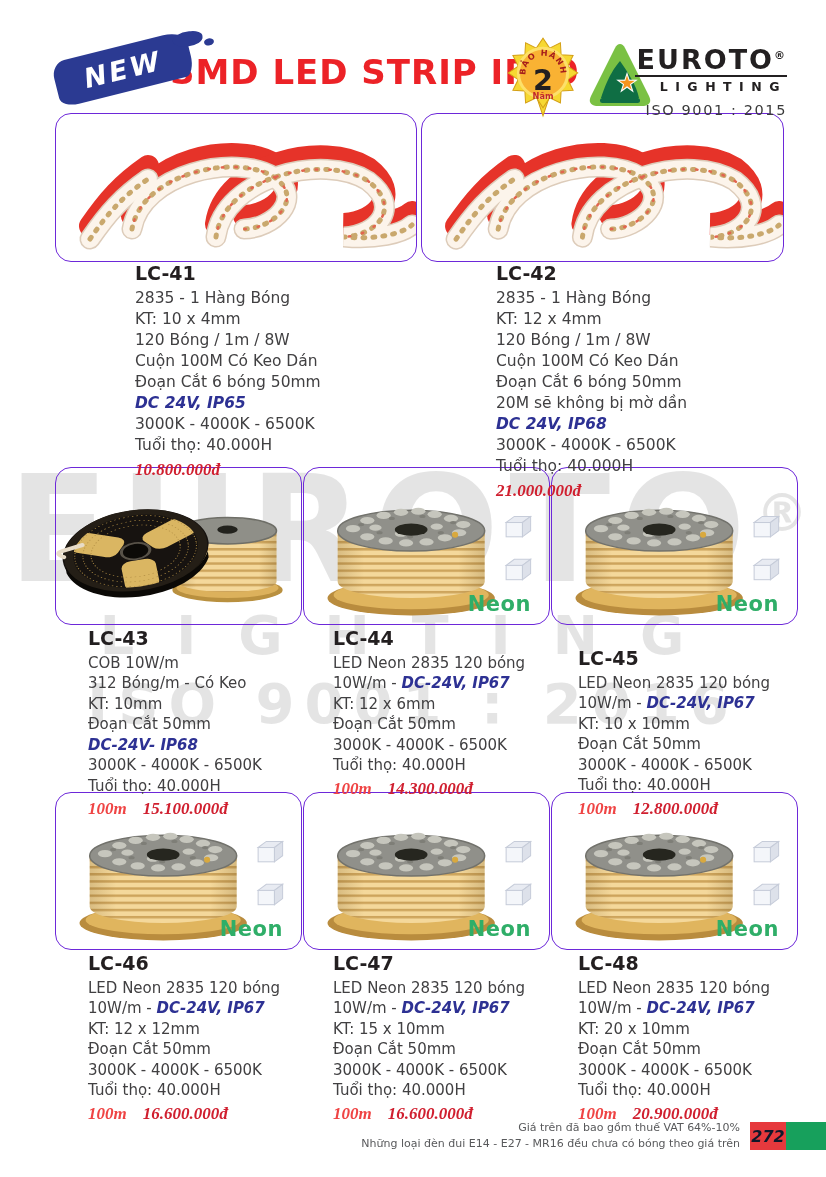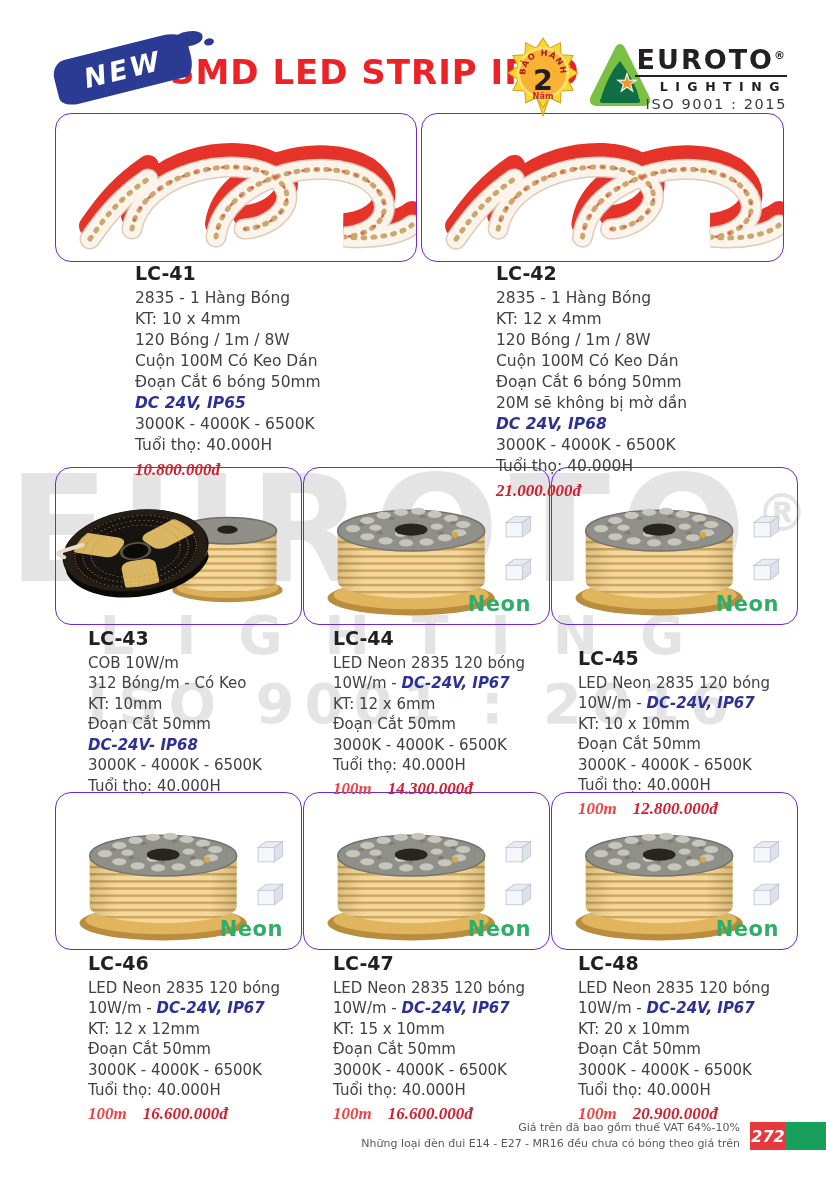--- a/index.html
+++ b/index.html
@@ -22,21 +22,21 @@
     position:absolute;left:170px;top:52px;z-index:4;
     font-size:34px;font-weight:800;color:#ec2227;letter-spacing:1px;white-space:nowrap;
   }
   .warranty-badge{position:absolute;left:506px;top:34px;z-index:4;}
   .eco-badge{position:absolute;left:586px;top:40px;z-index:4;}
   .brand-logo{position:absolute;left:635px;top:42px;width:152px;z-index:4;color:#232021;text-align:right;}
   .logo-brand{font-size:27px;font-weight:800;letter-spacing:2px;line-height:28px;}
   .logo-reg{font-size:11px;vertical-align:super;font-weight:700;}
   .logo-sub{border-top:2px solid #232021;margin-top:1px;padding-top:2px;
     font-size:12.5px;font-weight:600;letter-spacing:7.5px;}
-  .logo-iso{font-size:14.5px;letter-spacing:1.6px;margin-top:2px;color:#3a3a3a;}
+  .logo-iso{font-size:14.5px;letter-spacing:1.6px;margin-top:8px;color:#3a3a3a;}
   
   .watermark{position:absolute;top:438px;left:0;width:100%;text-align:center;z-index:1;
     color:#7d7d7d;opacity:.20;font-weight:800;pointer-events:none;}
   .wm-brand{font-size:148px;line-height:150px;letter-spacing:10px;}
   .wm-reg{font-size:52px;vertical-align:super;}
   .wm-sub{font-size:54px;line-height:58px;letter-spacing:42px;margin-top:2px;}
   .wm-iso{font-size:56px;line-height:60px;letter-spacing:10px;margin-top:9px;}
   
   .imgbox{position:absolute;border:1px solid #6d28d9;border-radius:16px;z-index:2;}
   .fit{width:100%;height:100%;display:block;}
@@ -48,21 +48,21 @@
   .volt{color:#2d3193;font-weight:700;font-style:italic;}
   .price{margin-top:3px;font-family:Liberation Serif, serif;
     font-style:italic;font-weight:700;font-size:17px;color:#d01f2f;}
   .price .len{color:#ef4444;margin-right:16px;}
   
   .footer-note{position:absolute;right:86px;font-size:11px;color:#58595b;z-index:4;white-space:nowrap;}
   .fn1{top:1121px;}
   .fn2{top:1137px;}
   .page-red{position:absolute;left:750px;top:1122px;width:36px;height:28px;background:#e6393d;
     display:flex;align-items:center;justify-content:center;z-index:4;
-    color:#ffffff;font-weight:800;font-style:italic;font-size:16px;}
+    color:#0f172a;font-weight:800;font-style:italic;font-size:16px;}
   .page-green{position:absolute;left:786px;top:1122px;width:40px;height:28px;background:#17a05c;z-index:4;}
   .hiddensvg{position:absolute;width:0;height:0;overflow:hidden;}
 </style>
 </head>
 <body>
 
 <svg class="hiddensvg" xmlns="http://www.w3.org/2000/svg" aria-hidden="true">
   <defs>
     <pattern id="pat-coil" width="8" height="7" patternUnits="userSpaceOnUse">
       <rect width="8" height="7" fill="#f4d89b"></rect>
@@ -290,20 +290,21 @@
 
   <div class="info sm" style="left:88px;top:628px">
     <div class="code">LC-43</div>
     <div class="spec">COB 10W/m</div>
     <div class="spec">312 Bóng/m - Có Keo</div>
     <div class="spec">KT: 10mm</div>
     <div class="spec">Đoạn Cắt 50mm</div>
     <div class="spec volt">DC-24V- IP68</div>
     <div class="spec">3000K - 4000K - 6500K</div>
     <div class="spec">Tuổi thọ: 40.000H</div>
+    <div class="price"><span class="len">100m</span><span class="amt">15.100.000đ</span></div>
   </div>
 
   <div class="info sm" style="left:333px;top:628px">
     <div class="code">LC-44</div>
     <div class="spec">LED Neon 2835 120 bóng</div>
     <div class="spec"><span>10W/m - </span><span class="volt">DC-24V, IP67</span></div>
     <div class="spec">KT: 12 x 6mm</div>
     <div class="spec">Đoạn Cắt 50mm</div>
     <div class="spec">3000K - 4000K - 6500K</div>
     <div class="spec">Tuổi thọ: 40.000H</div>

